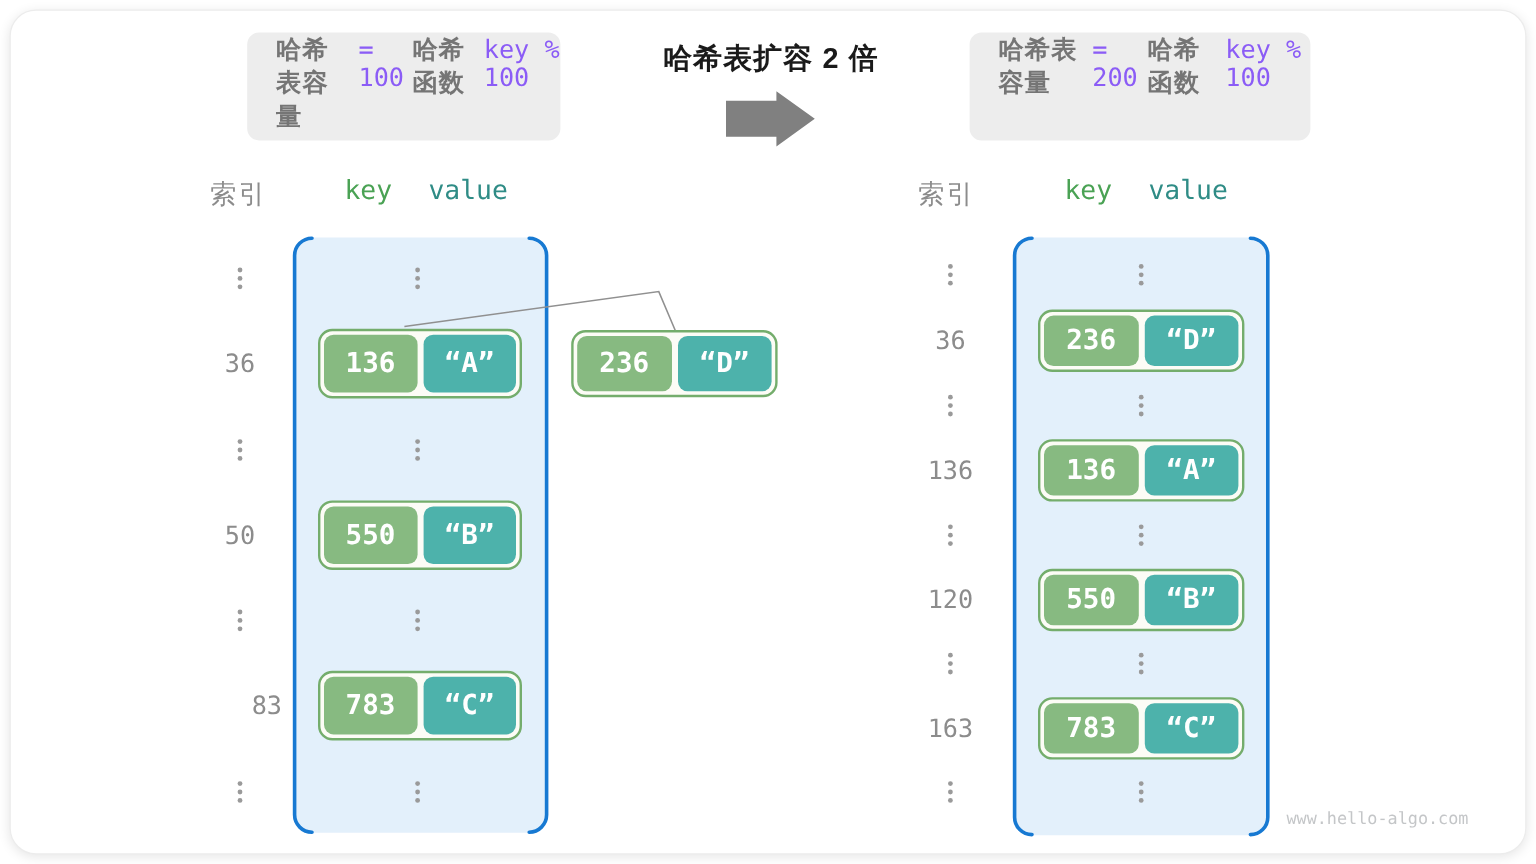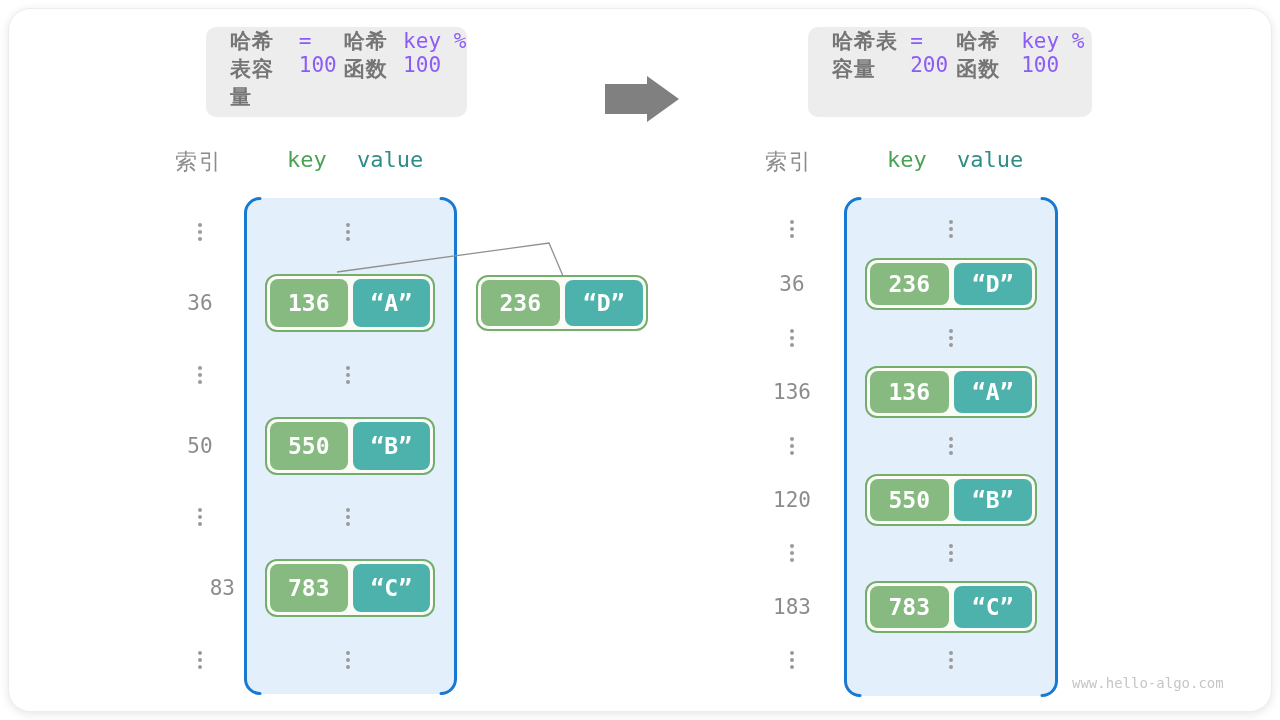--- a/index.html
+++ b/index.html
@@ -63,20 +63,21 @@
     <div class="inforow">
       <span class="cnlabel">哈希表容量</span>
       <span class="monoval">= 100</span>
     </div>
     <div class="inforow">
       <span class="cnlabel">哈希函数</span>
       <span class="monoval">key % 100</span>
     </div>
   </div>
 
+  <div class="title">哈希表扩容 2 倍</div>
   <svg class="arrow" width="76" height="48" viewBox="0 0 76 48">
     <polygon points="0,9 42,9 42,1 74,24 42,47 42,39 0,39" fill="#808080"></polygon>
   </svg>
 
   <div class="infobox" style="left:808px;top:27px;width:284px;">
     <div class="inforow">
       <span class="cnlabel">哈希表容量</span>
       <span class="monoval">= 200</span>
     </div>
     <div class="inforow">
@@ -139,21 +140,21 @@
     <path d="M 198 1.5 A 14.5 14.5 0 0 1 212.5 16 L 212.5 484 A 14.5 14.5 0 0 1 198 498.5"></path>
   </svg>
 
   <span class="vdots" style="left:790px;top:220px;"></span>
   <span class="idx" style="left:757px;top:271px;">36</span>
   <span class="vdots" style="left:790px;top:329px;"></span>
   <span class="idx" style="left:757px;top:379px;">136</span>
   <span class="vdots" style="left:790px;top:437px;"></span>
   <span class="idx" style="left:757px;top:487px;">120</span>
   <span class="vdots" style="left:790px;top:544px;"></span>
-  <span class="idx" style="left:757px;top:594px;">183</span>
+  <span class="idx" style="left:757px;top:594px;">163</span>
   <span class="vdots" style="left:790px;top:651px;"></span>
 
   <span class="vdots" style="left:949px;top:220px;"></span>
   <span class="vdots" style="left:949px;top:329px;"></span>
   <span class="vdots" style="left:949px;top:437px;"></span>
   <span class="vdots" style="left:949px;top:544px;"></span>
   <span class="vdots" style="left:949px;top:651px;"></span>
 
   <div class="pair" style="left:865px;top:258px;width:172px;height:52px;">
     <div class="pairkey">236</div>

